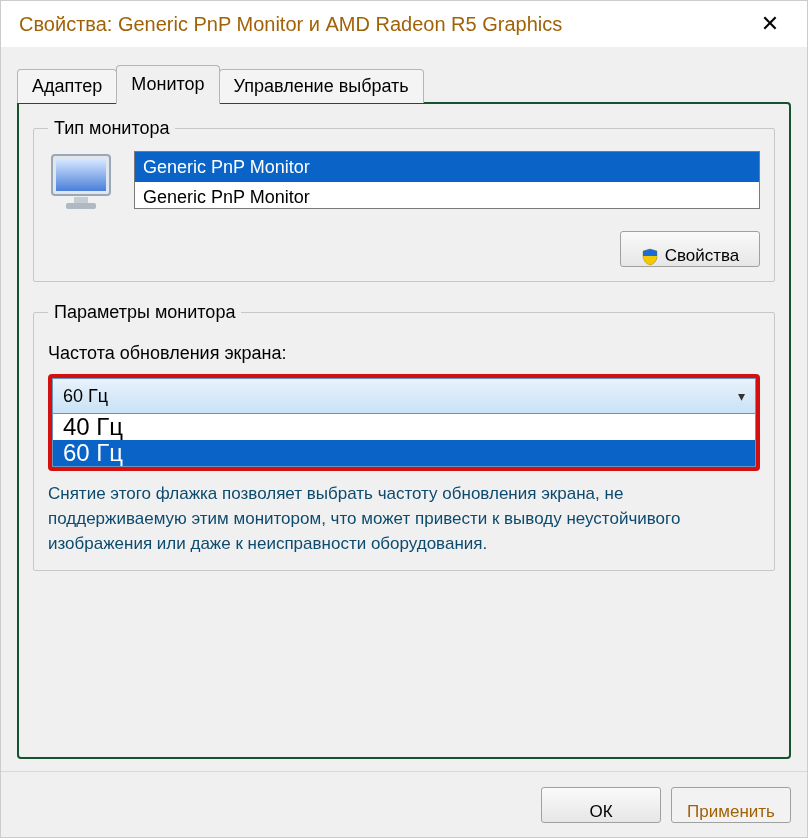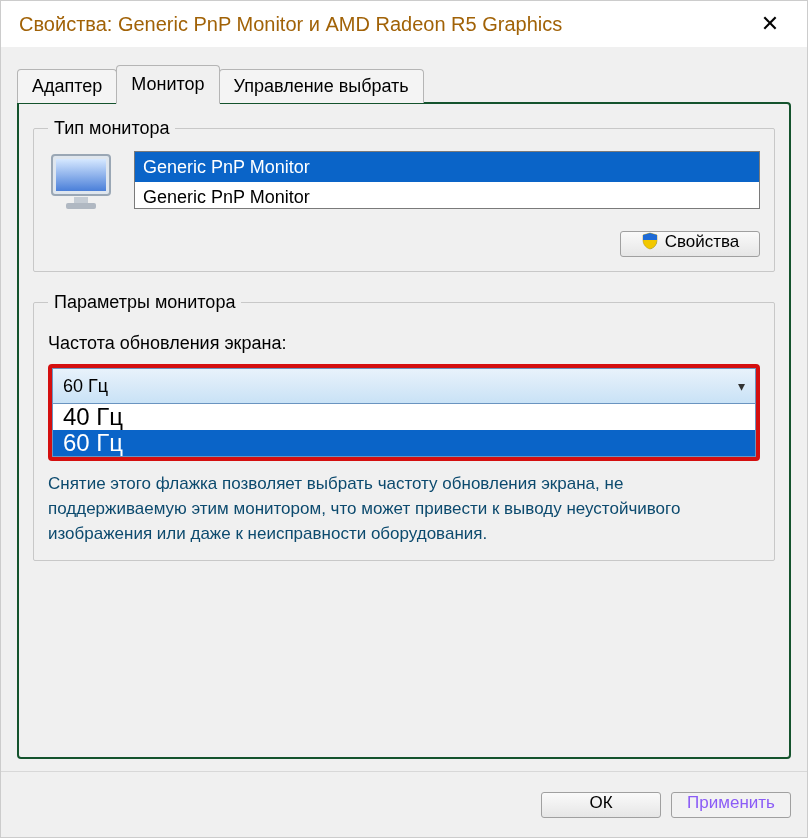--- a/index.html
+++ b/index.html
@@ -121,32 +121,32 @@
     background: #0a64c8;
     color: #fff;
   }
 
   .props-btn-row {
     display: flex; justify-content: flex-end;
     margin-top: 16px;
   }
   .win-btn {
     min-width: 140px;
-    height: 26px;
+    height: 36px;
     border: 1px solid #a0a0a0;
     background: linear-gradient(#fafafa,#e6e6e6);
     border-radius: 3px;
     font-size: 17px;
-    display: inline-flex; align-items: flex-start; justify-content: center;
+    display: inline-flex; align-items: flex-end; justify-content: center;
     gap: 6px;
     cursor: pointer;
     padding: 0 14px;
   }
   .win-btn.disabled {
-    color: #8b5cf6;
+    color: #a16207;
     cursor: default;
     background: #f2f2f2;
   }
   .shield {
     width: 18px; height: 18px; display: inline-block;
   }
 
   .param-label {
     font-size: 18px;
     margin: 8px 0 10px 0;

